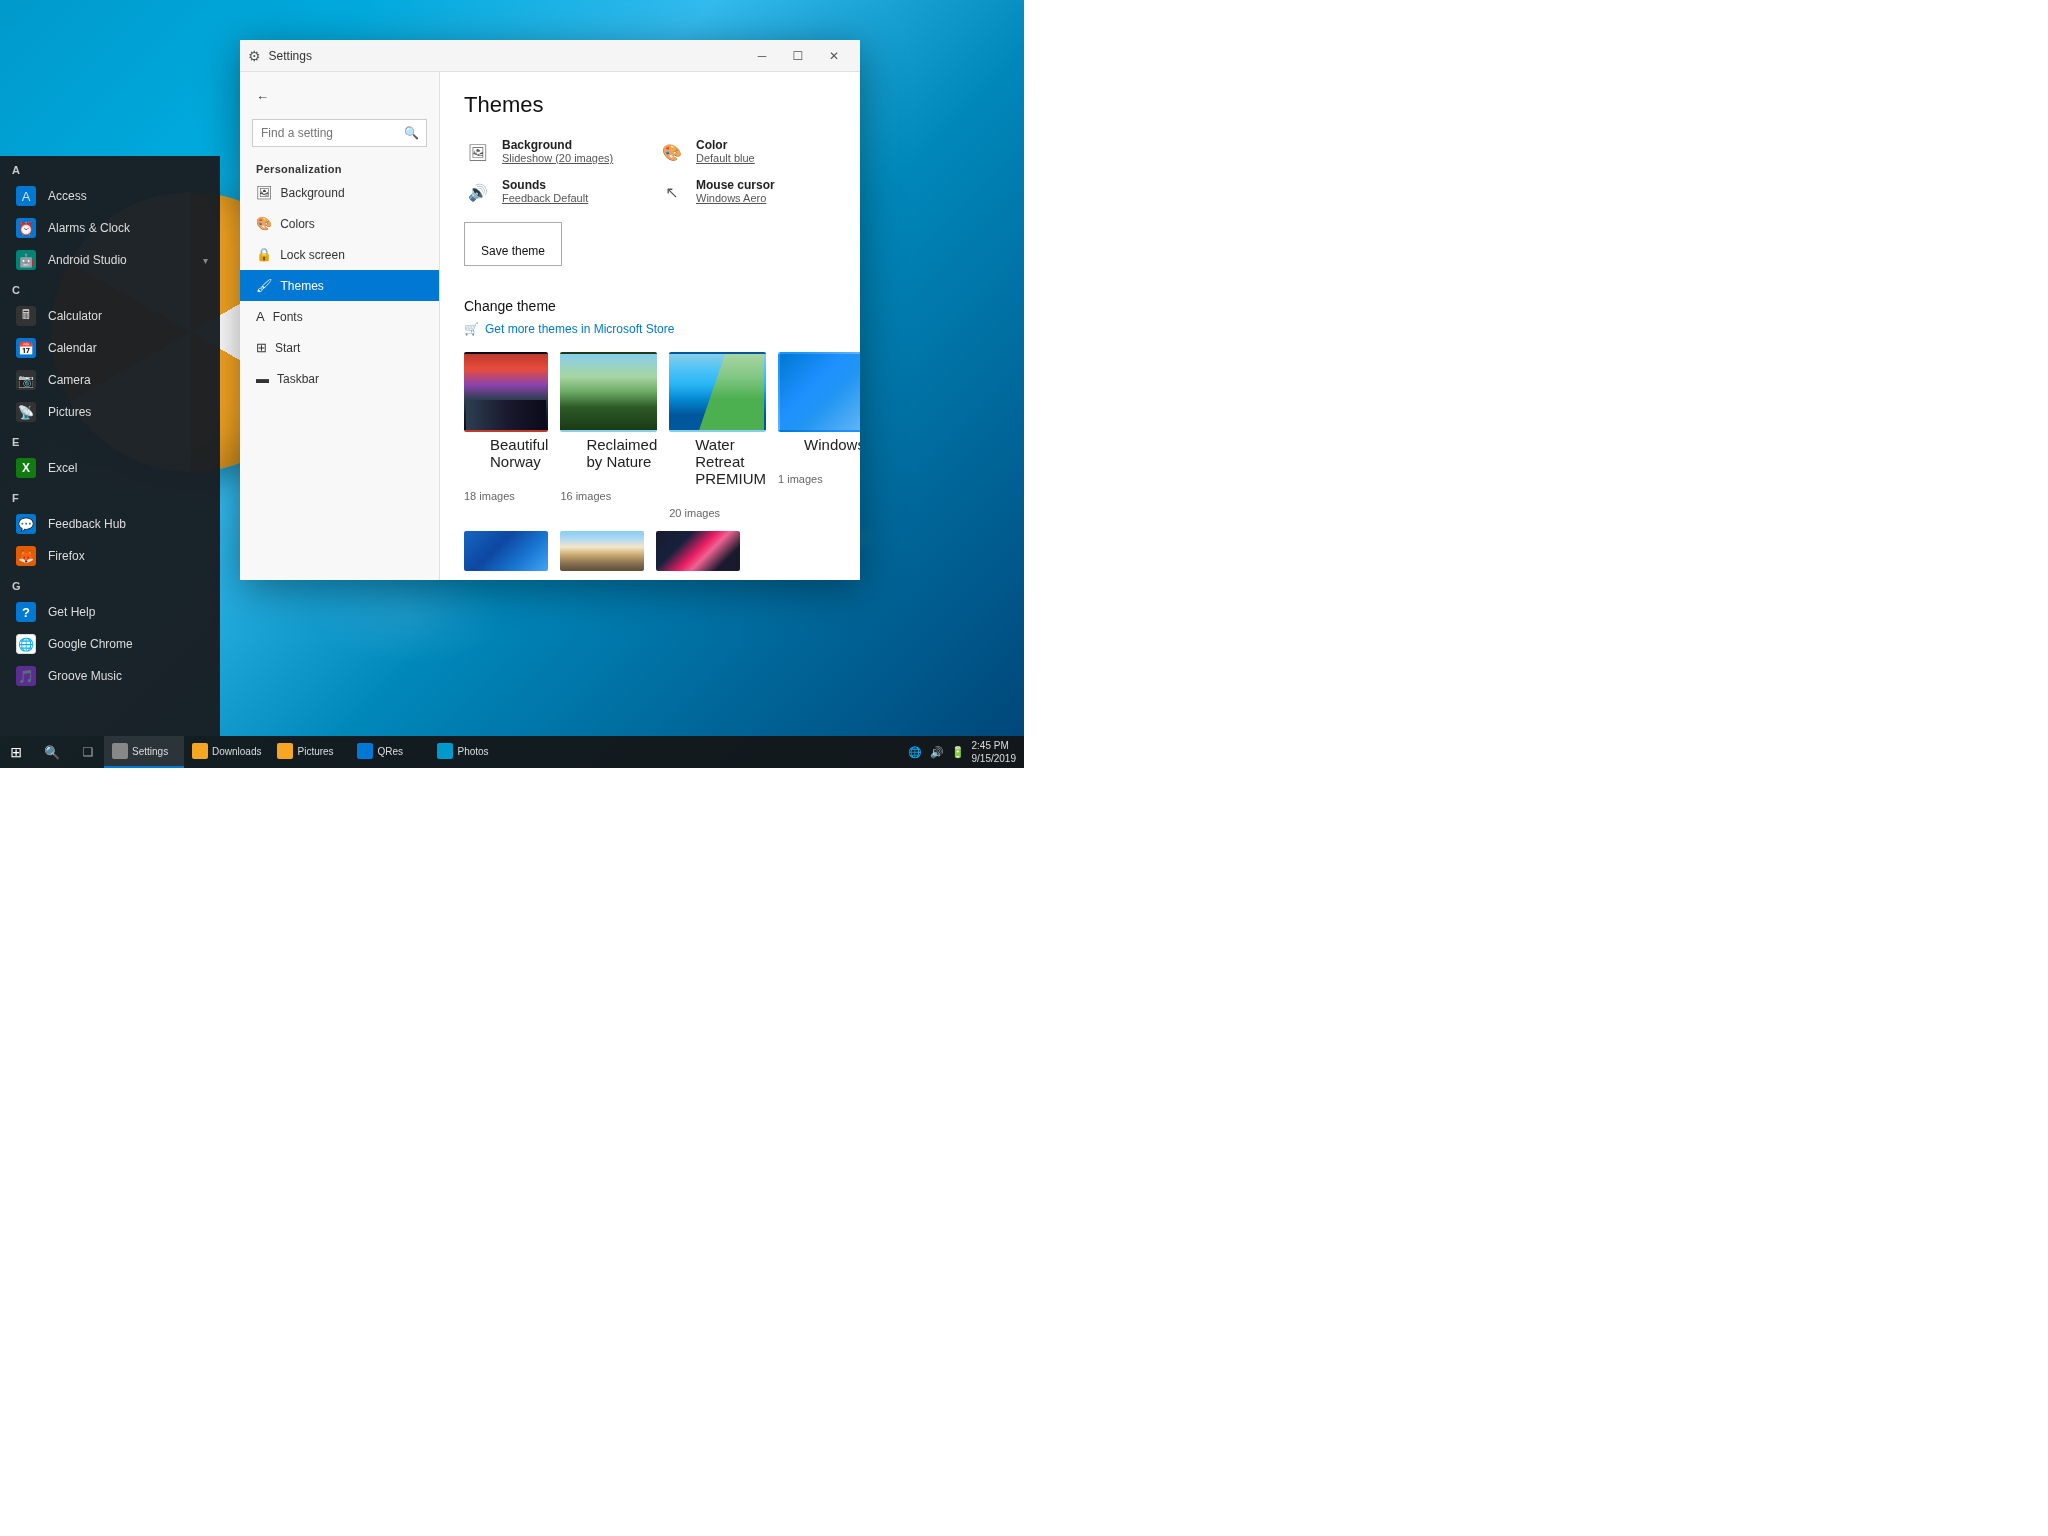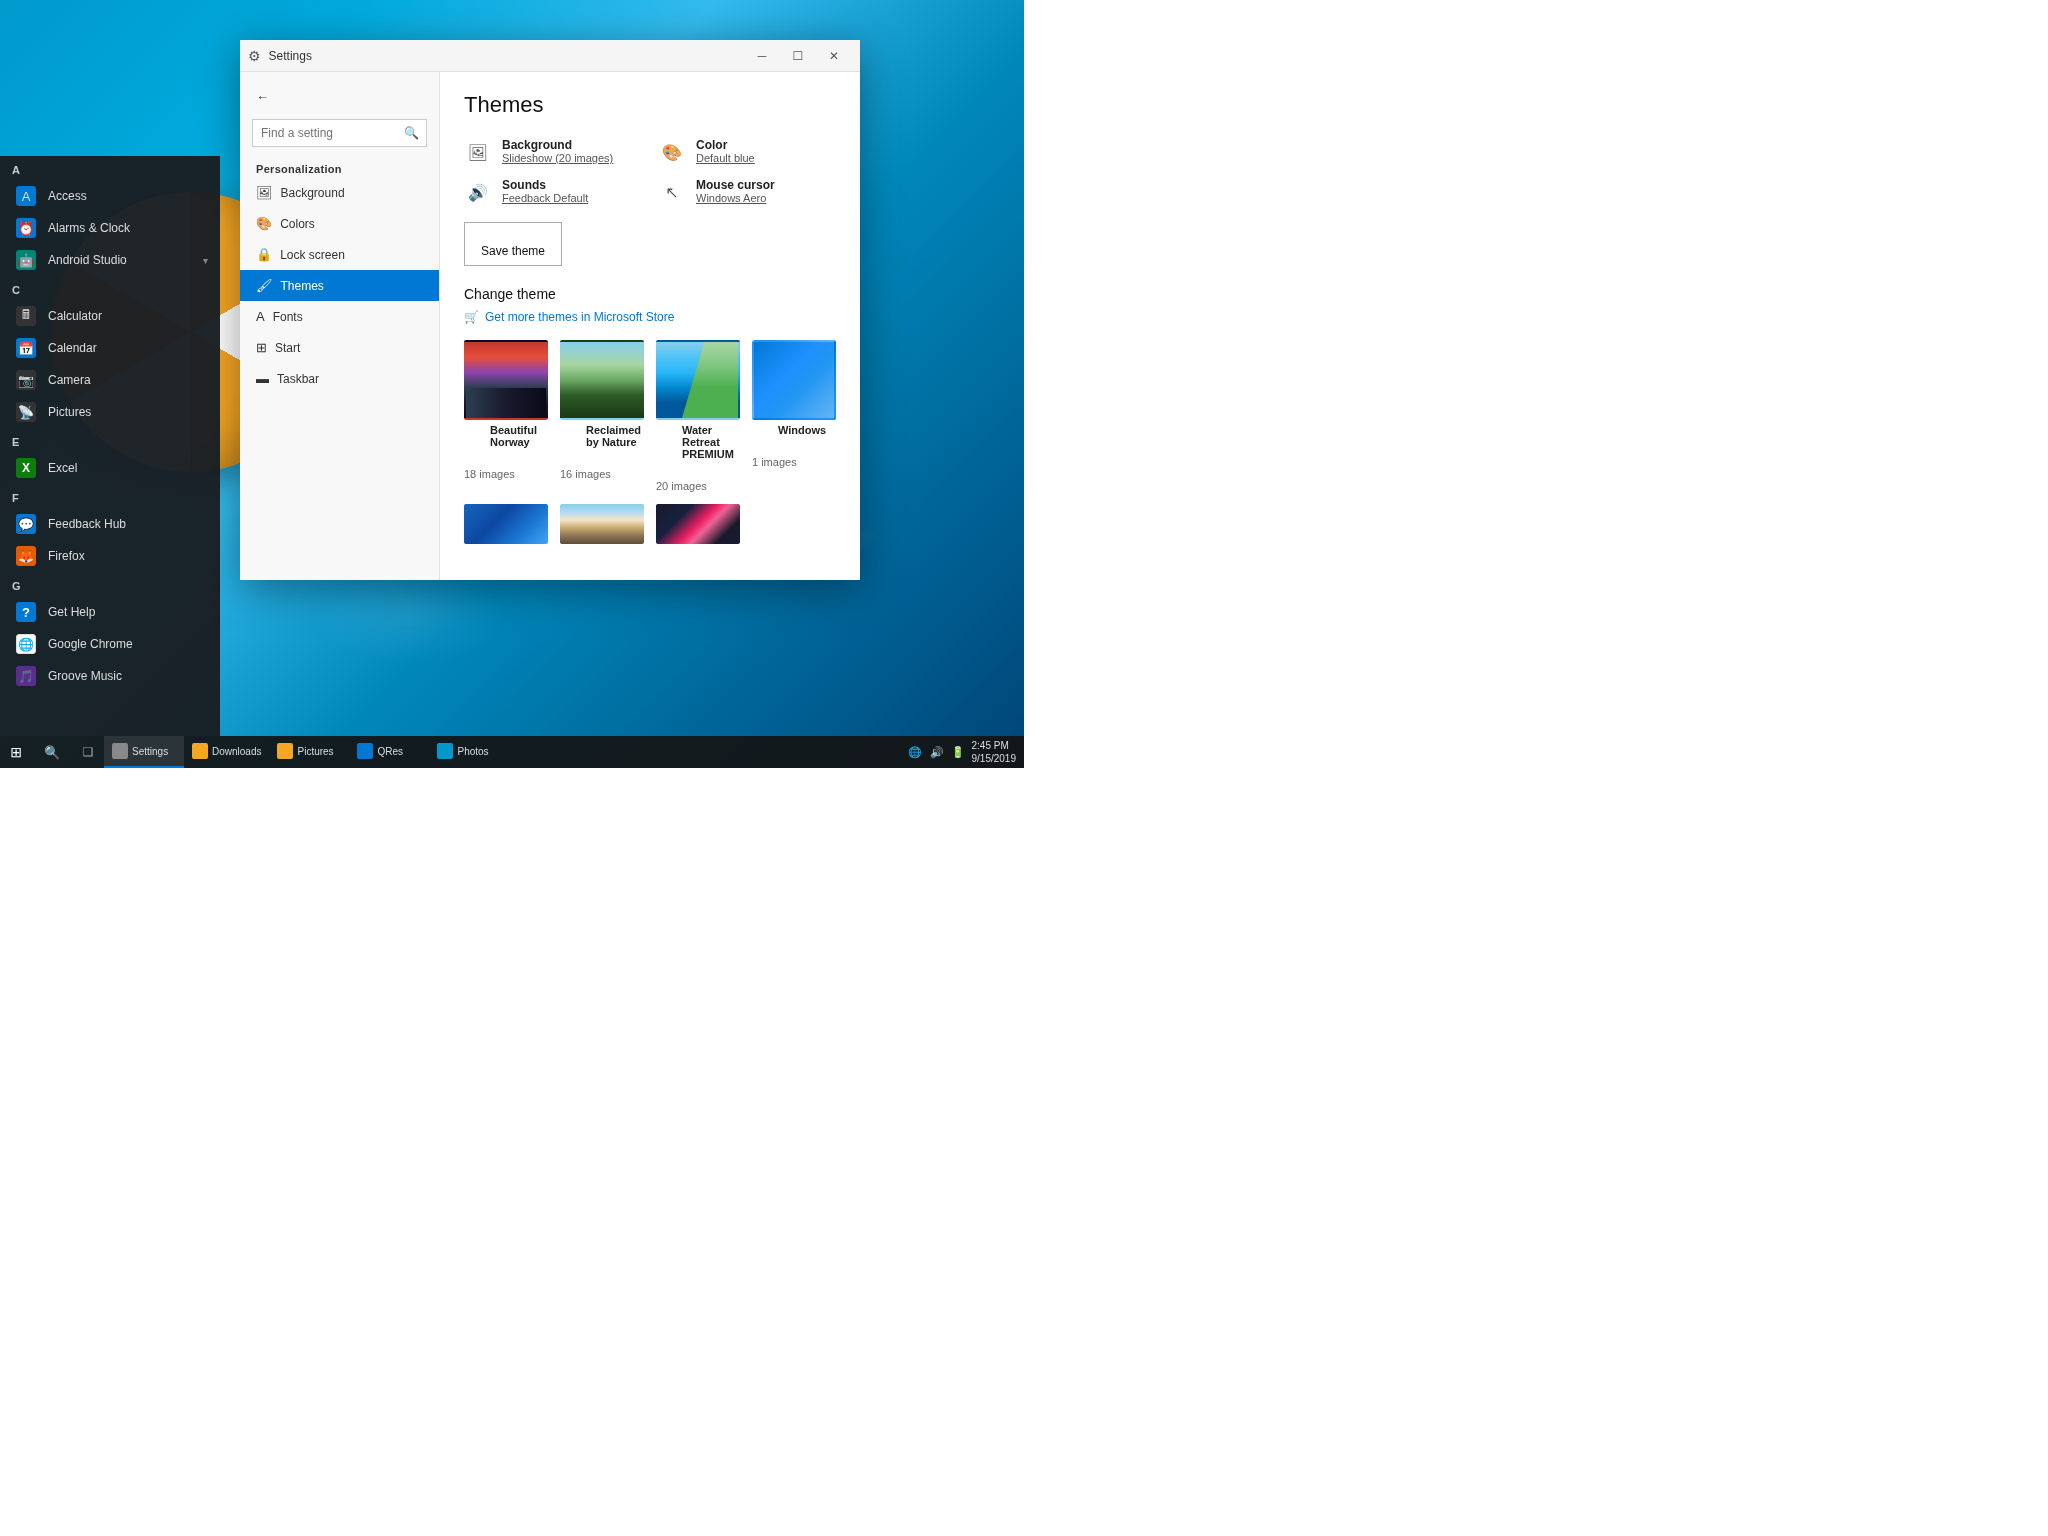--- a/index.html
+++ b/index.html
@@ -391,21 +391,21 @@
       text-decoration: underline;
     }
 
     .save-theme-btn {
       border: 1px solid #aaa;
       background: white;
       padding: 21px 16px;
       font-size: 12px;
       color: #111;
       cursor: pointer;
-      margin-bottom: 20px;
+      margin-bottom: 32px;
       height: 32px;
     }
 
     .change-theme-title {
       font-size: 14px;
       font-weight: 400;
       color: #111;
       margin-bottom: 8px;
     }
 
@@ -432,23 +432,23 @@
     .theme-thumbnail {
       width: 100%;
       height: 80px;
       border-radius: 2px;
       overflow: hidden;
       margin-bottom: 4px;
       border: 2px solid transparent;
     }
 
     .theme-card-name {
-      font-size: 11px;
+      font-size: 15px;
       color: #222;
-      font-weight: 700;
+      font-weight: 400;
       padding-left: 26px;
     }
 
     .theme-card-count {
       font-size: 11px;
       color: #666;
       margin-top: 20px;
     }
 
     

